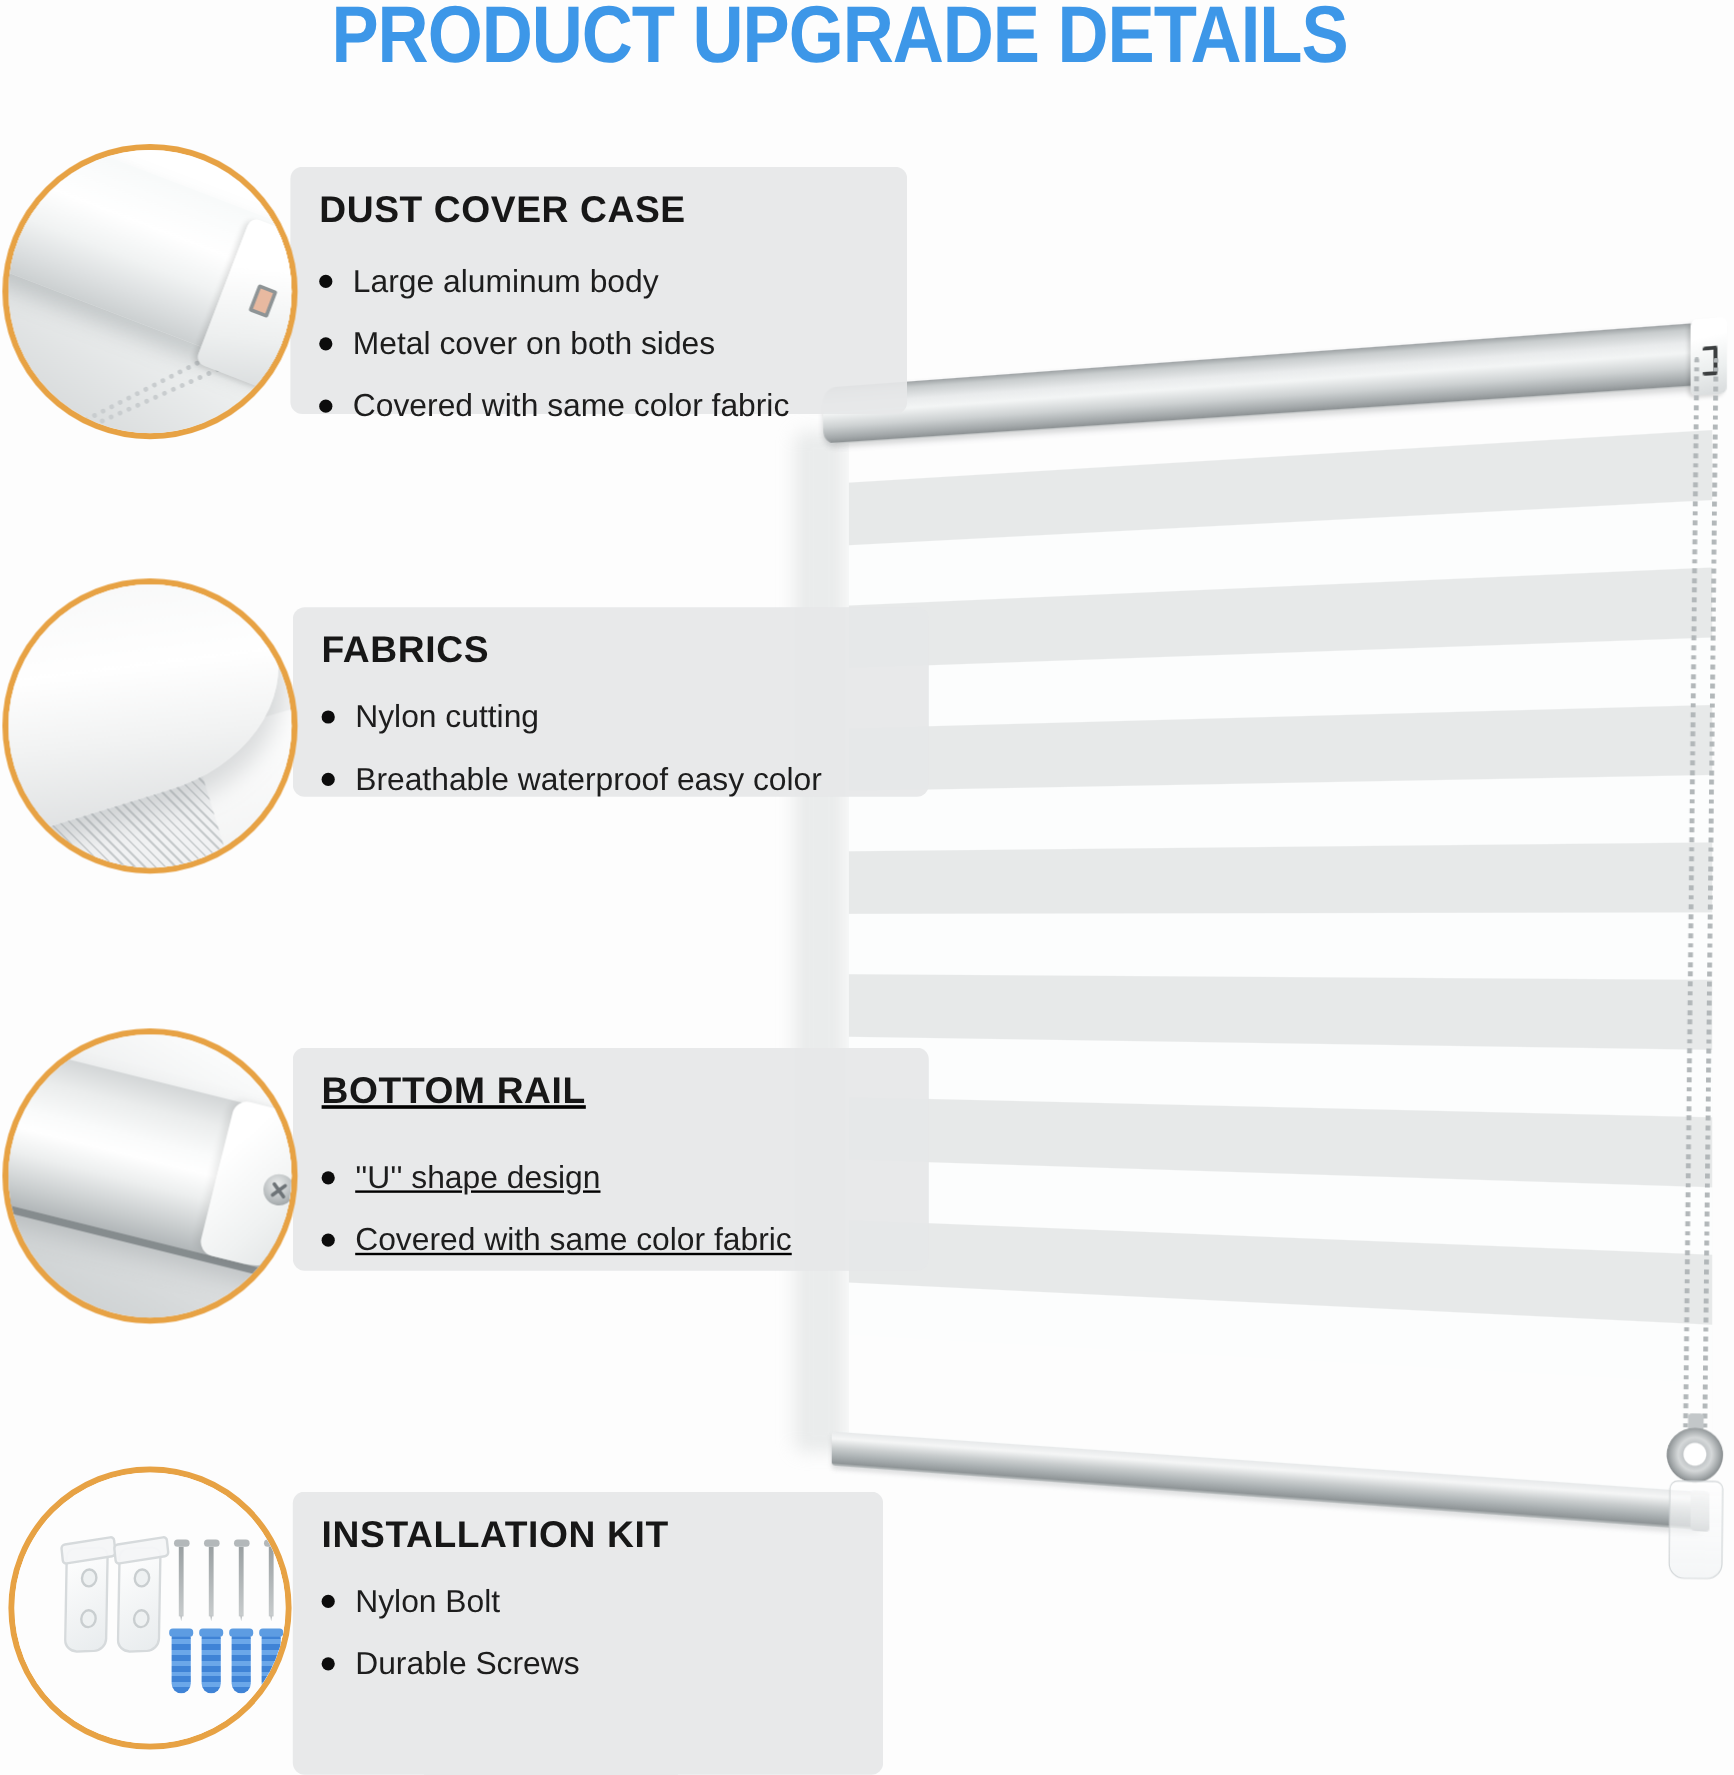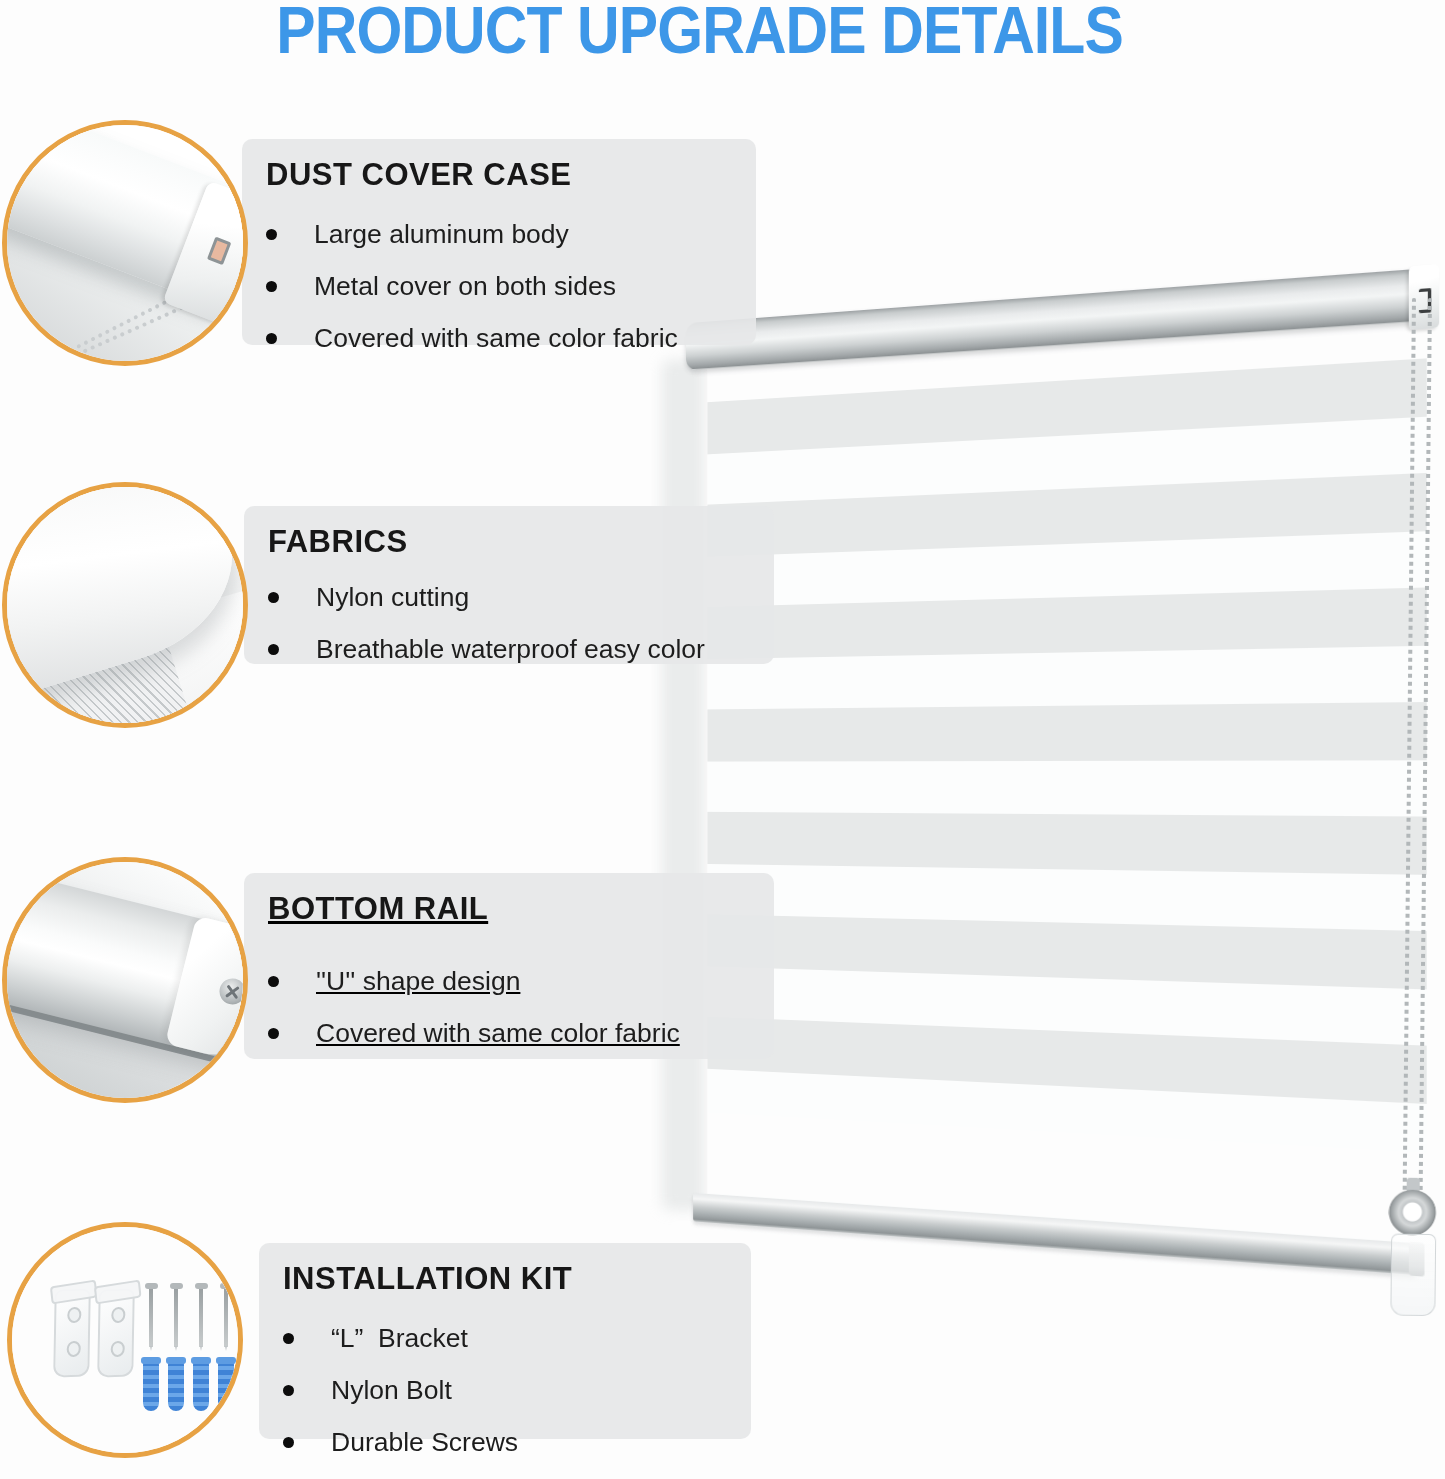--- a/index.html
+++ b/index.html
@@ -137,29 +137,29 @@
   .c4screw.k1{left:137px;} .c4screw.k2{left:162px;} .c4screw.k3{left:187px;} .c4screw.k4{left:212px;}
   .c4anchor.a1{left:131px;} .c4anchor.a2{left:156px;} .c4anchor.a3{left:181px;} .c4anchor.a4{left:206px;}
   
   .panel{
     position:absolute;background:rgba(230,231,232,0.92);border-radius:10px;
     box-sizing:border-box;padding:14px 18px 10px 24px;z-index:4;
   }
   #panel1{left:242px;top:139px;width:514px;height:206px;}
   #panel2{left:244px;top:506px;width:530px;height:158px;}
   #panel3{left:244px;top:873px;width:530px;height:186px;text-decoration:underline;}
-  #panel4{left:259px;top:1243px;width:492px;height:196px;}
+  #panel4{left:244px;top:1243px;width:492px;height:236px;}
   .panel h2{margin:4px 0 0 0;font-size:31px;font-weight:bold;color:#171717;letter-spacing:0.5px;}
   .panel ul{list-style:none;margin:0;padding:0;}
   .panel li{display:flex;align-items:center;gap:17px;margin-top:23px;
     font-size:26.5px;color:#1d1d1d;line-height:1.1;}
   #panel3 li.first{margin-top:40px;}
   .panel li.first{margin-top:27px;}
   .dot{width:11px;height:11px;border-radius:50%;background:#0c0c0c;flex:none;}
-  .bullet-text{white-space:pre-wrap;margin-left:20px;}
+  .bullet-text{white-space:pre-wrap;}
 </style>
 </head>
 <body>
 
 <h1 id="title">PRODUCT UPGRADE DETAILS</h1>
 
 <div id="blind-shadow"></div>
 <div id="blind">
   <div class="fabric"></div>
   <div class="cassette">
@@ -273,24 +273,20 @@
     <div class="c4screw k4"></div>
     <div class="c4anchor a1"></div>
     <div class="c4anchor a2"></div>
     <div class="c4anchor a3"></div>
     <div class="c4anchor a4"></div>
   </div>
 </div>
 <div class="panel" id="panel4">
   <h2>INSTALLATION KIT</h2>
   <ul>
-    <li class="first">
-        <span class="dot"></span>
-        <span class="bullet-text">“L”  Bracket</span>
-      </li>
     <li>
         <span class="dot"></span>
         <span class="bullet-text">Nylon Bolt</span>
       </li>
     <li>
         <span class="dot"></span>
         <span class="bullet-text">Durable Screws</span>
       </li>
   </ul>
 </div>

